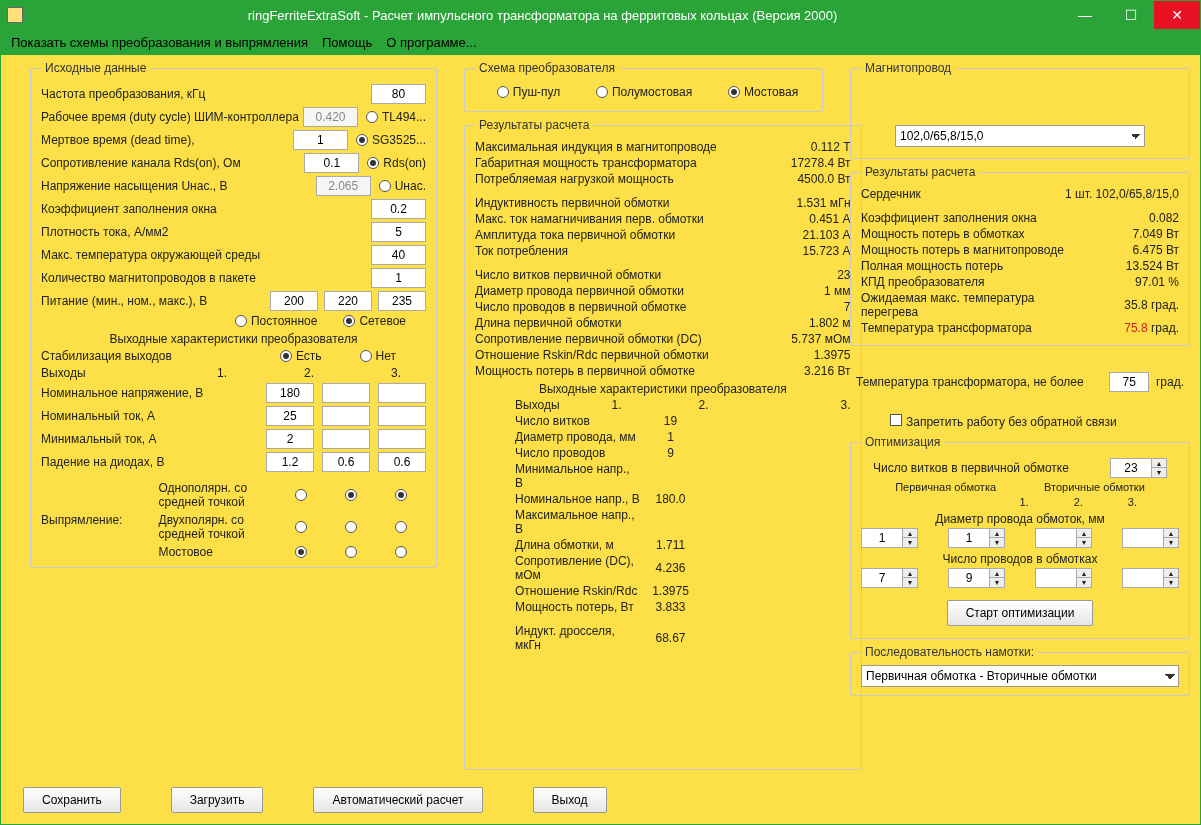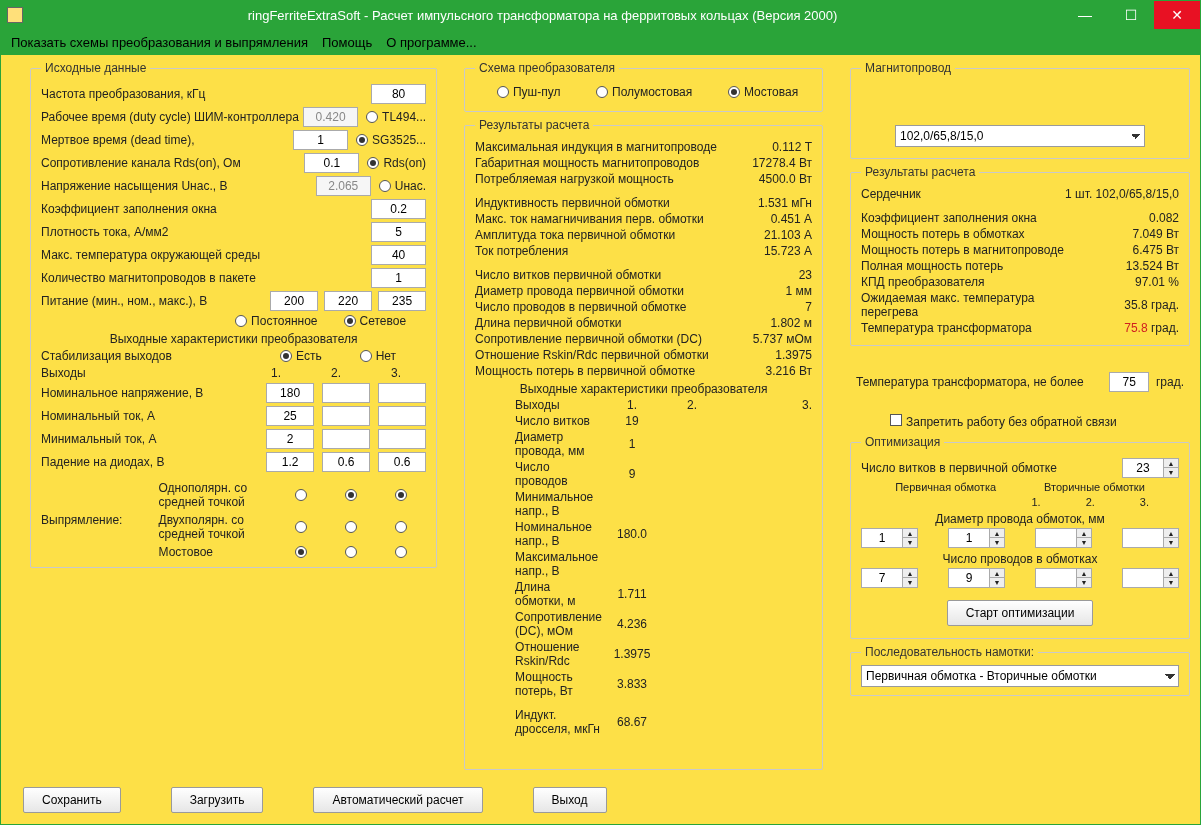--- a/index.html
+++ b/index.html
@@ -26,39 +26,39 @@
   input.txt{height:20px;border:1px solid #aaa;background:#fff;text-align:center;font-size:12px;padding:0 2px;}
   input.txt[disabled]{background:#f6f6f6;color:#888;}
   .w55{width:55px;} .w48{width:48px;} .w40{width:40px;}
   .radio{display:inline-flex;align-items:center;gap:4px;margin-left:8px;}
   .rcircle{width:12px;height:12px;border:1px solid #555;border-radius:50%;background:#fff;display:inline-flex;align-items:center;justify-content:center;}
   .rcircle.sel::after{content:"";width:6px;height:6px;border-radius:50%;background:#333;}
   .chk{width:12px;height:12px;border:1px solid #555;background:#fff;display:inline-block;margin-right:4px;}
   .schemarow{display:flex;justify-content:space-around;align-items:center;padding:4px 0;}
   .reslist .row{justify-content:space-between;margin:2px 0;}
   .reslist .row span:last-child{text-align:right;min-width:90px;}
-  .outhdr{display:flex;}
+  .outhdr{display:flex;gap:27px;}
   .outhdr .oh1{flex:1;}
   .outhdr .ohc{width:60px;text-align:center;}
   select.sel{height:22px;border:1px solid #9a9a9a;background:#fff;font-size:12px;padding:0 18px 0 4px;appearance:none;-webkit-appearance:none;background-image:linear-gradient(45deg,transparent 50%,#333 50%),linear-gradient(-45deg,transparent 50%,#333 50%);background-position:right 8px center,right 3px center;background-size:5px 5px,5px 5px;background-repeat:no-repeat;}
   .btn{height:26px;border:1px solid #9a9a9a;background:linear-gradient(#fff,#e6e6e6);padding:0 18px;font-size:12px;cursor:default;border-radius:2px;}
   .footer{height:48px;display:flex;align-items:center;gap:50px;padding:0 22px;}
   .spin{display:inline-flex;align-items:stretch;}
   .spin input{width:42px;height:20px;border:1px solid #aaa;text-align:center;font-size:12px;}
   .spin .ar{display:flex;flex-direction:column;border:1px solid #aaa;border-left:none;}
   .spin .ar span{width:14px;height:9px;display:flex;align-items:center;justify-content:center;background:#eee;font-size:7px;line-height:1;cursor:default;}
   .spin .ar span:first-child{border-bottom:1px solid #aaa;}
   .red{color:#d02020;}
   .centerlabel{text-align:center;margin:4px 0 2px 0;}
   .radiogrid{display:grid;grid-template-columns:1fr 1fr 50px 50px 50px;align-items:center;row-gap:4px;}
   .radiogrid .rc{display:flex;justify-content:center;}
   .triple{display:flex;gap:6px;margin-left:6px;}
   .spacer{height:6px;}
   .pair{display:flex;justify-content:space-between;align-items:center;margin:18px 0;}
-  .optrow{display:flex;justify-content:space-between;align-items:center;margin:3px 0;}
+  .optrow{display:flex;justify-content:space-between;align-items:center;margin:3px 12px;}
   .optcols{display:flex;gap:30px;justify-content:center;}
   .sub{font-size:11px;}
 </style>
 </head>
 <body>
 
 <div class="window">
   <div class="titlebar">
     <div class="title-left">
         <div class="appicon"></div>
@@ -274,21 +274,21 @@
         </div>
       </fieldset>
 
       <fieldset class="reslist" style="flex:1;">
         <legend>Результаты расчета</legend>
         <div class="row">
             <span>Максимальная индукция в магнитопроводе</span>
             <span>0.112 Т</span>
           </div>
         <div class="row">
-            <span>Габаритная мощность магнитопроводов</span>
+            <span>Габаритная мощность трансформатора</span>
             <span>17278.4 Вт</span>
           </div>
         <div class="row">
             <span>Потребляемая нагрузкой мощность</span>
             <span>4500.0 Вт</span>
           </div>
         <div class="spacer"></div>
         <div class="row">
             <span>Индуктивность первичной обмотки</span>
             <span>1.531 мГн</span>

